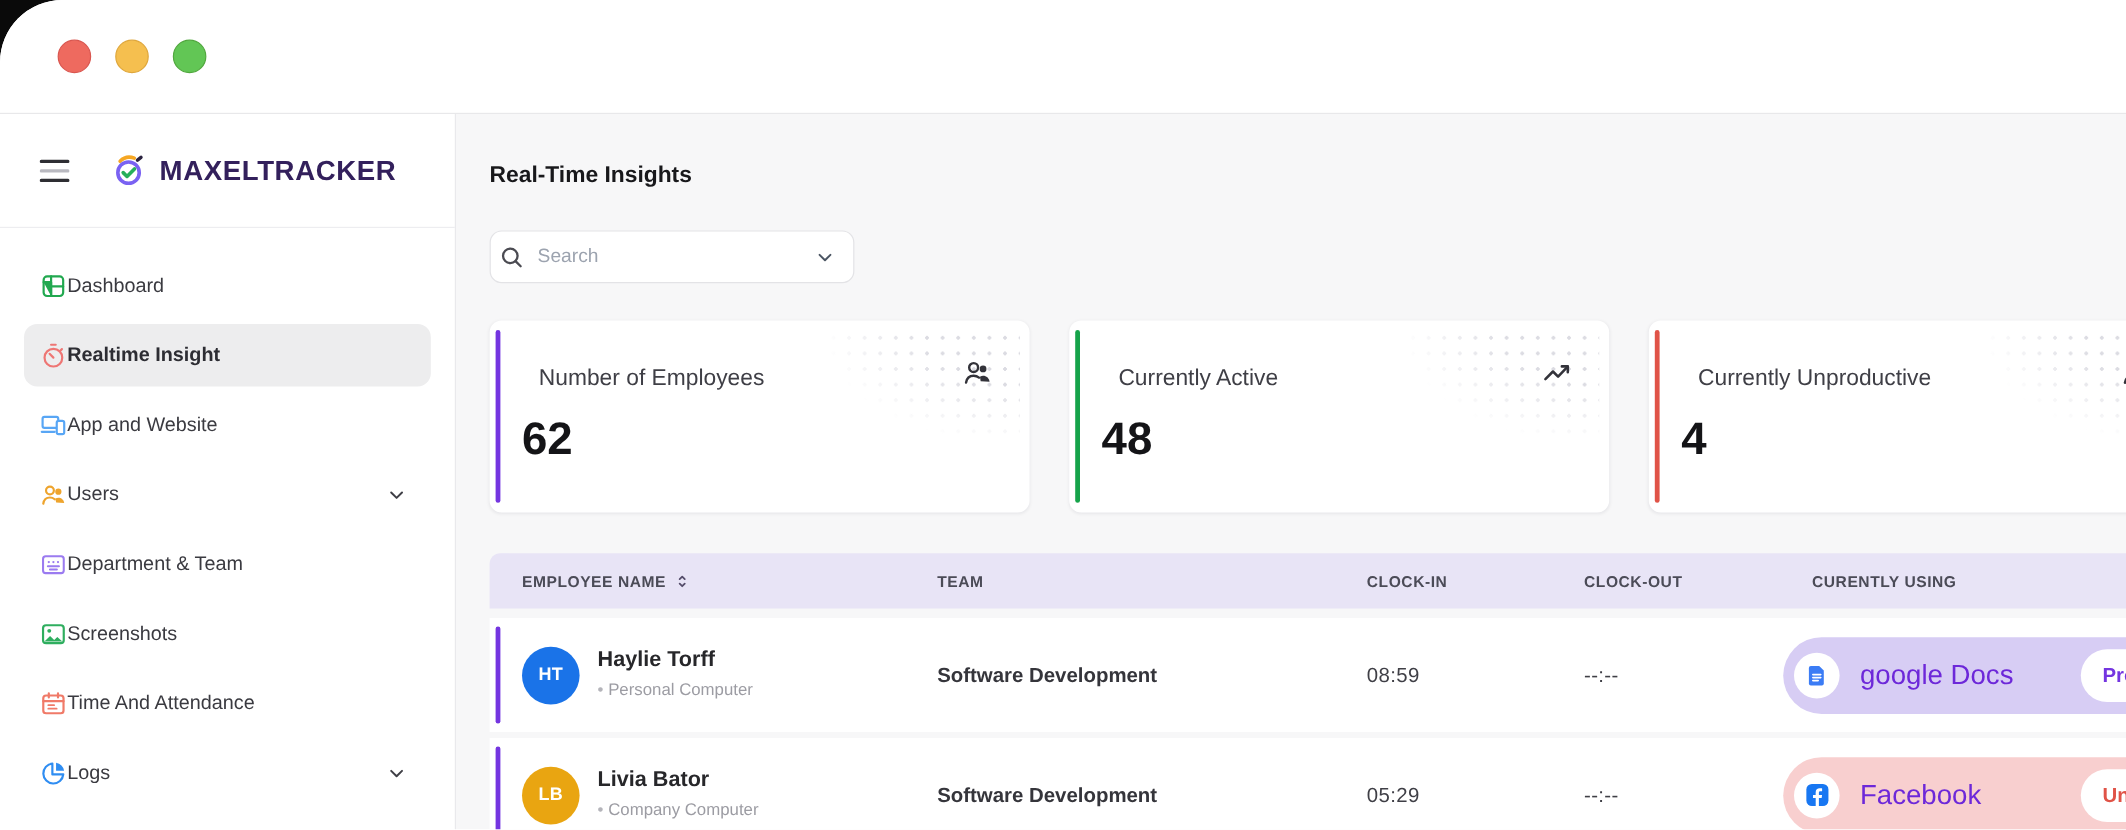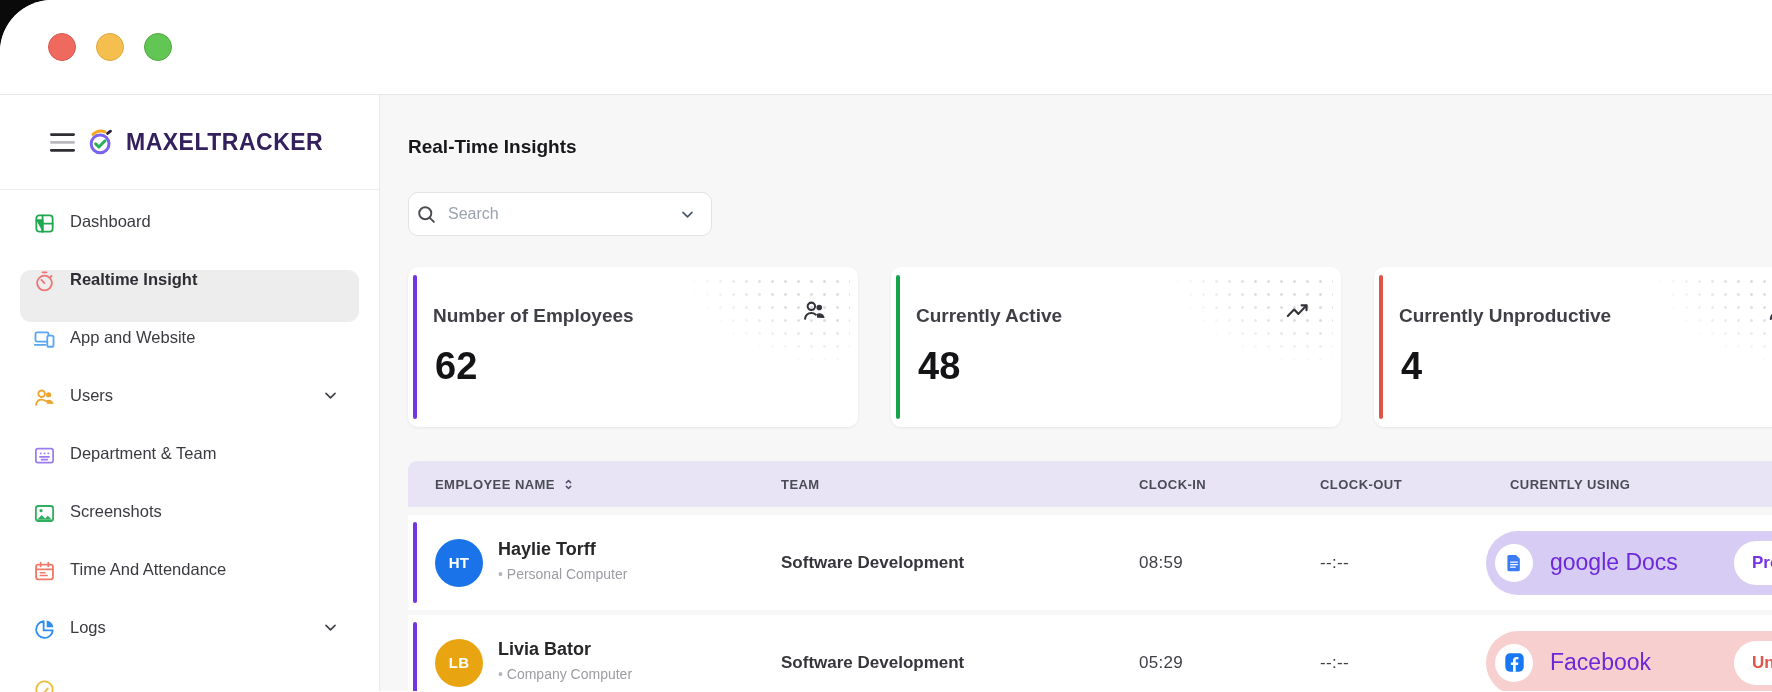--- a/index.html
+++ b/index.html
@@ -8,27 +8,27 @@
   .window { position:absolute; inset:0; background:#fff; border-top-left-radius:52px; overflow:hidden; }
 
   
   .titlebar { height:95px; display:flex; align-items:center; padding-left:48px; gap:20px;
               border-bottom:1px solid #e8e8ea; background:#fff; }
   .tl { width:28px; height:28px; border-radius:50%; border:1px solid rgba(0,0,0,.15); }
 
   
   .app { display:flex; height:596px; }
   .sidebar { width:380px; min-width:380px; background:#fff; border-right:1px solid #e9e9ec; }
-  .sidebar-header { height:95px; display:flex; align-items:center; padding:0 0 0 50px; gap:10px;
+  .sidebar-header { height:95px; display:flex; align-items:center; padding:0 0 0 33px; gap:34px;
                     border-bottom:1px solid #ededf0; }
   .brand { font-size:23px; font-weight:800; letter-spacing:.5px; color:#33205c; }
   .brand-wrap { display:flex; align-items:center; gap:10px; }
   .nav { list-style:none; padding-top:22px; }
-  .nav-item { height:52px; margin:0 20px 6px 20px; display:flex; align-items:flex-start;
-              padding:0 20px 0 13px; gap:14px; border-radius:11px; cursor:pointer;
+  .nav-item { height:52px; margin:0 20px 6px 20px; display:flex; align-items:center;
+              padding:0 20px 0 13px; gap:0; border-radius:11px; cursor:pointer;
               font-size:16.5px; font-weight:500; color:#3a3a40; }
   .nav-item.active { background:#ededee; font-weight:600; color:#2d2d33; }
   .nav-icon { width:23px; height:23px; display:flex; align-items:center; justify-content:center; }
   .nav-label { flex:1; }
   .nav-chevron { width:18px; height:18px; color:#3f3f46; }
 
   
   .main { flex:1; background:#f7f7f8; padding:42px 0 0 28px; overflow:hidden; position:relative; }
   .page-title { font-size:19px; font-weight:700; color:#18181b; line-height:20px; }
 
@@ -36,21 +36,21 @@
                 border-radius:10px; display:flex; align-items:center; padding:0 14px 0 6px; gap:10px; }
   .search-box input { border:none; outline:none; flex:1; font-size:16px; color:#374151;
                       font-family:"Liberation Sans", sans-serif; background:transparent; }
   .search-box input::placeholder { color:#9ca3af; }
 
   
   .cards { margin-top:31px; display:flex; gap:33px; width:1450px; }
   .card { position:relative; width:450px; min-width:450px; height:160px; background:#fff;
           border-radius:10px; box-shadow:0 1px 3px rgba(20,20,45,.07); overflow:hidden; }
   .card-accent { position:absolute; left:5px; top:8px; bottom:8px; width:4px; border-radius:4px; }
-  .card-label { position:absolute; left:25px; top:38px; font-size:19px; font-weight:700; color:#3f3f46; }
+  .card-label { position:absolute; left:41px; top:38px; font-size:19px; font-weight:400; color:#3f3f46; }
   .card-value { position:absolute; left:27px; top:78px; font-size:38px; font-weight:700; color:#141417; }
   .card-icon { position:absolute; top:30px; right:30px; width:27px; height:27px; color:#33333a; z-index:2; }
   .card-dots { position:absolute; top:8px; right:8px; width:175px; height:102px;
                background-image:radial-gradient(circle, rgba(95,95,125,.22) 1.3px, transparent 1.5px);
                background-size:13px 13px;
                -webkit-mask-image:radial-gradient(130% 130% at 100% 0%, #000 35%, transparent 72%);
                mask-image:radial-gradient(130% 130% at 100% 0%, #000 35%, transparent 72%); }
 
   
   .table { margin-top:34px; width:1450px; }

